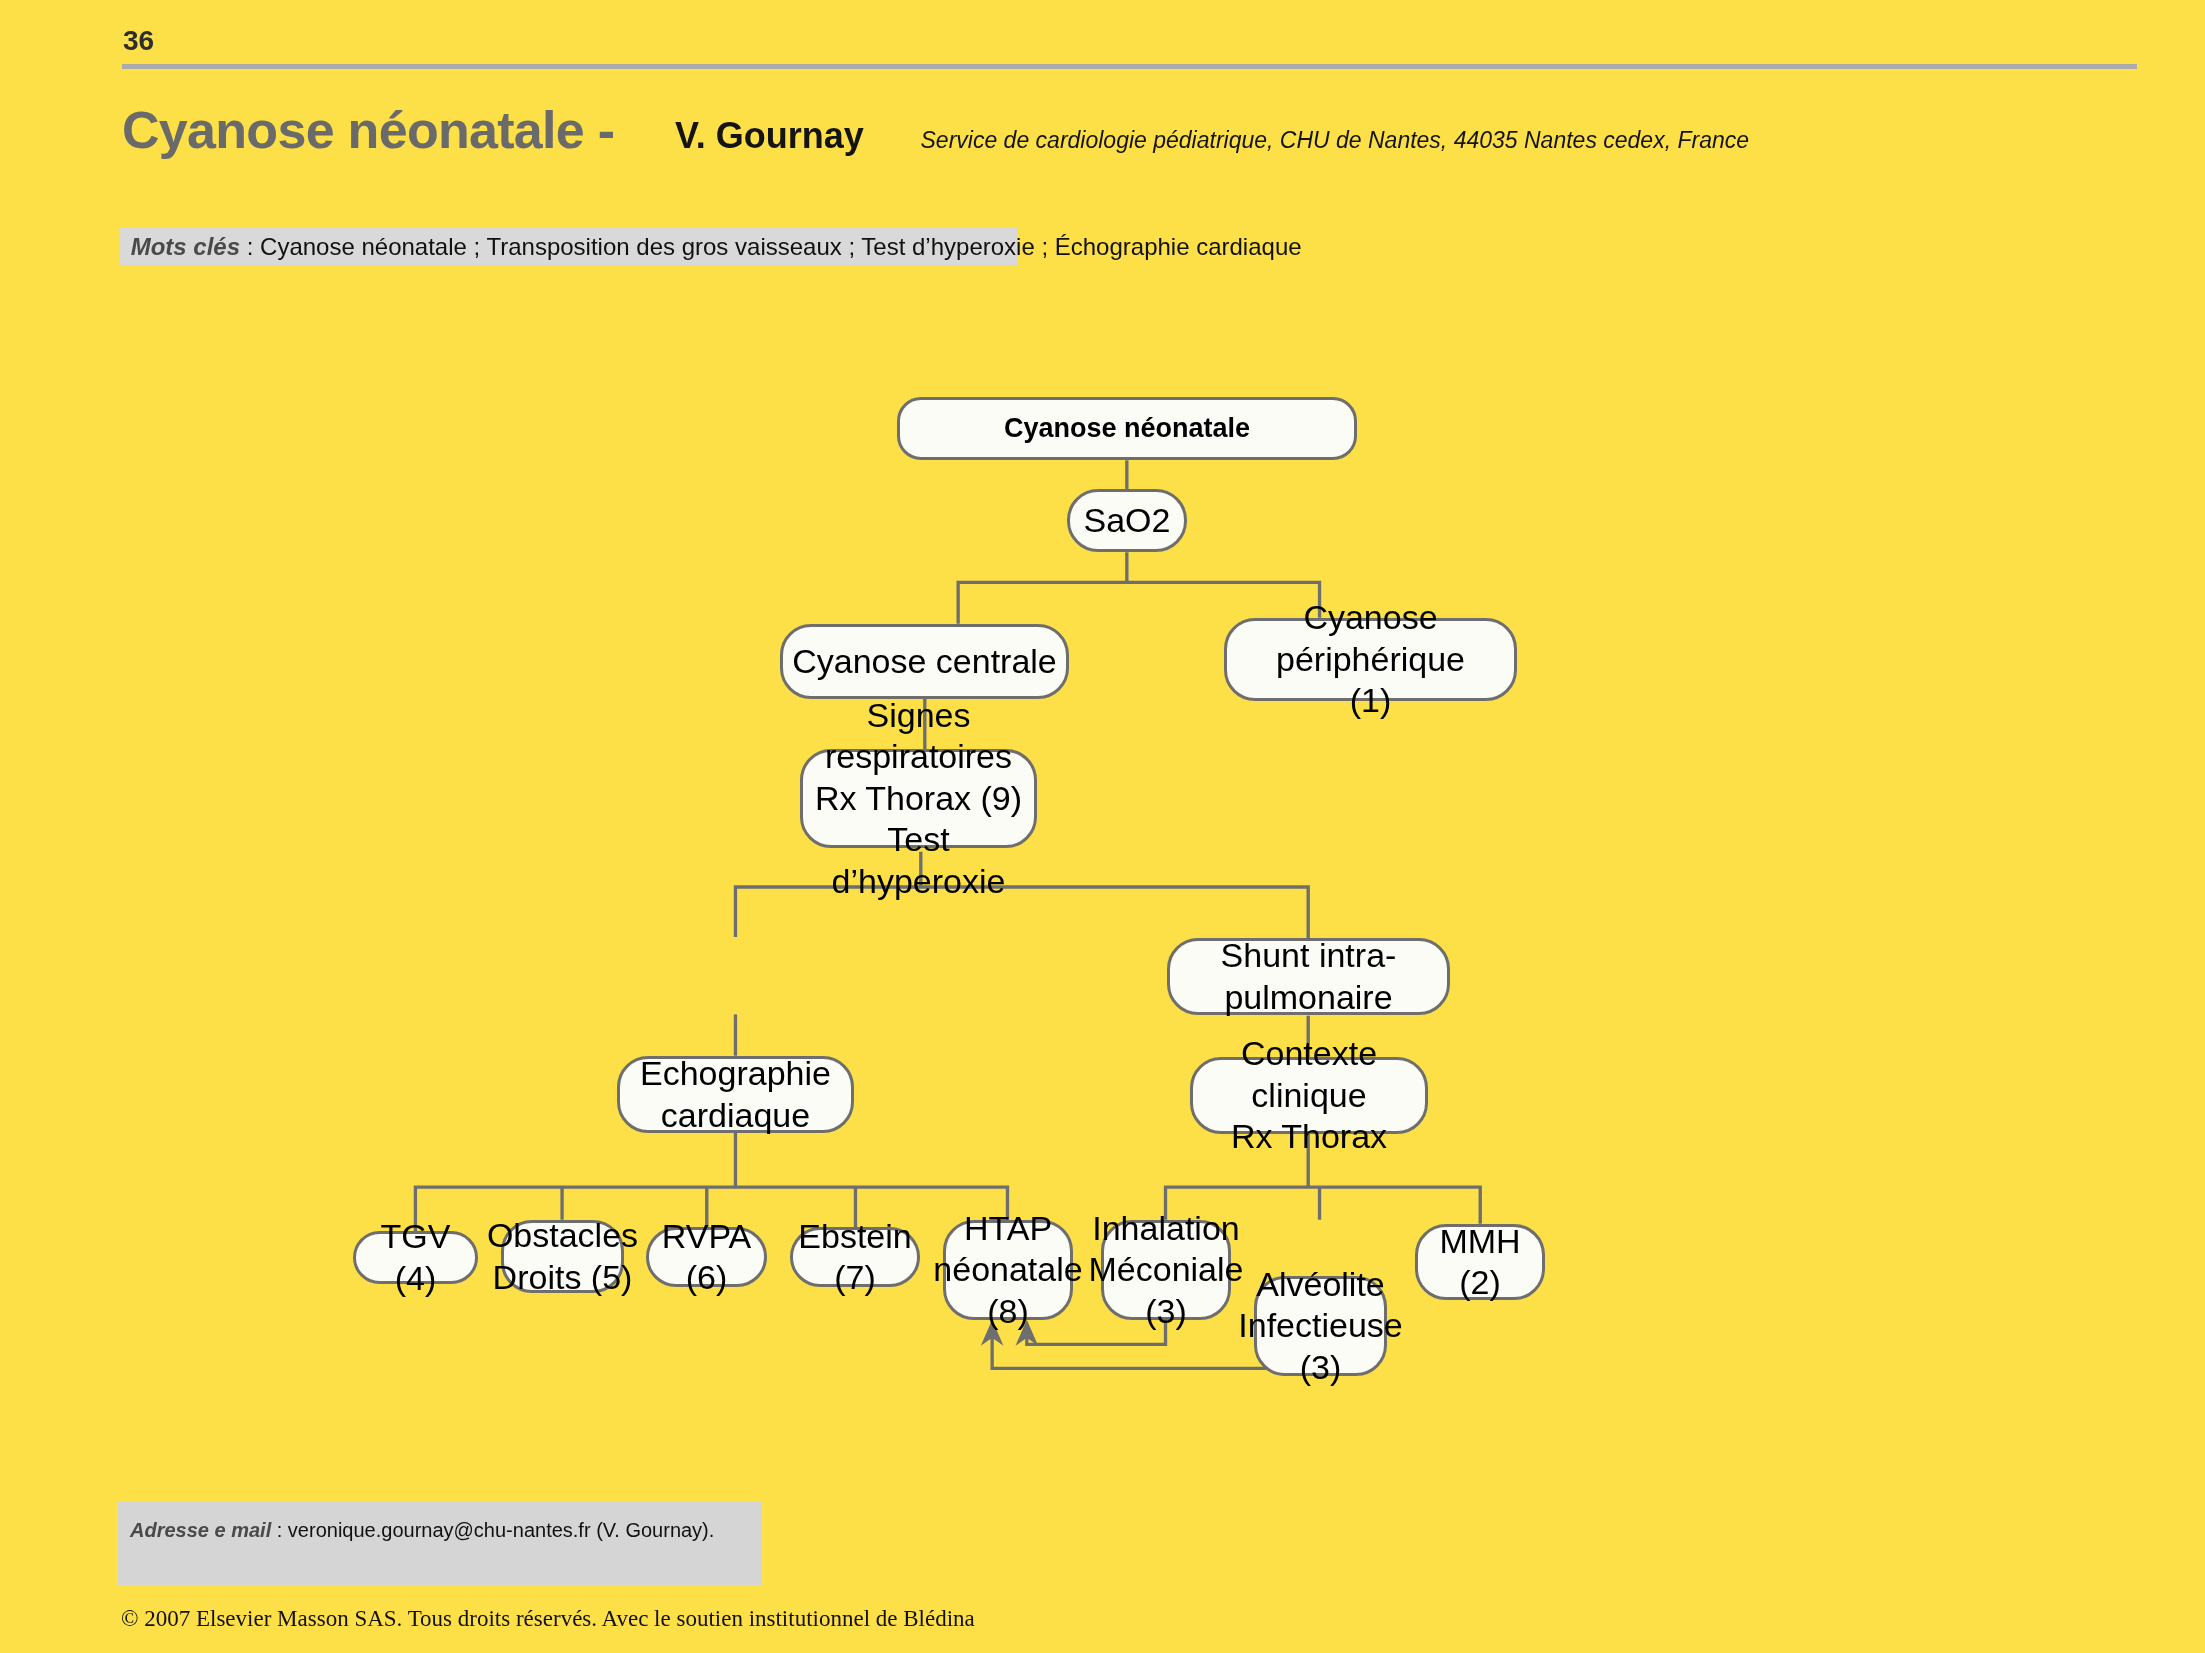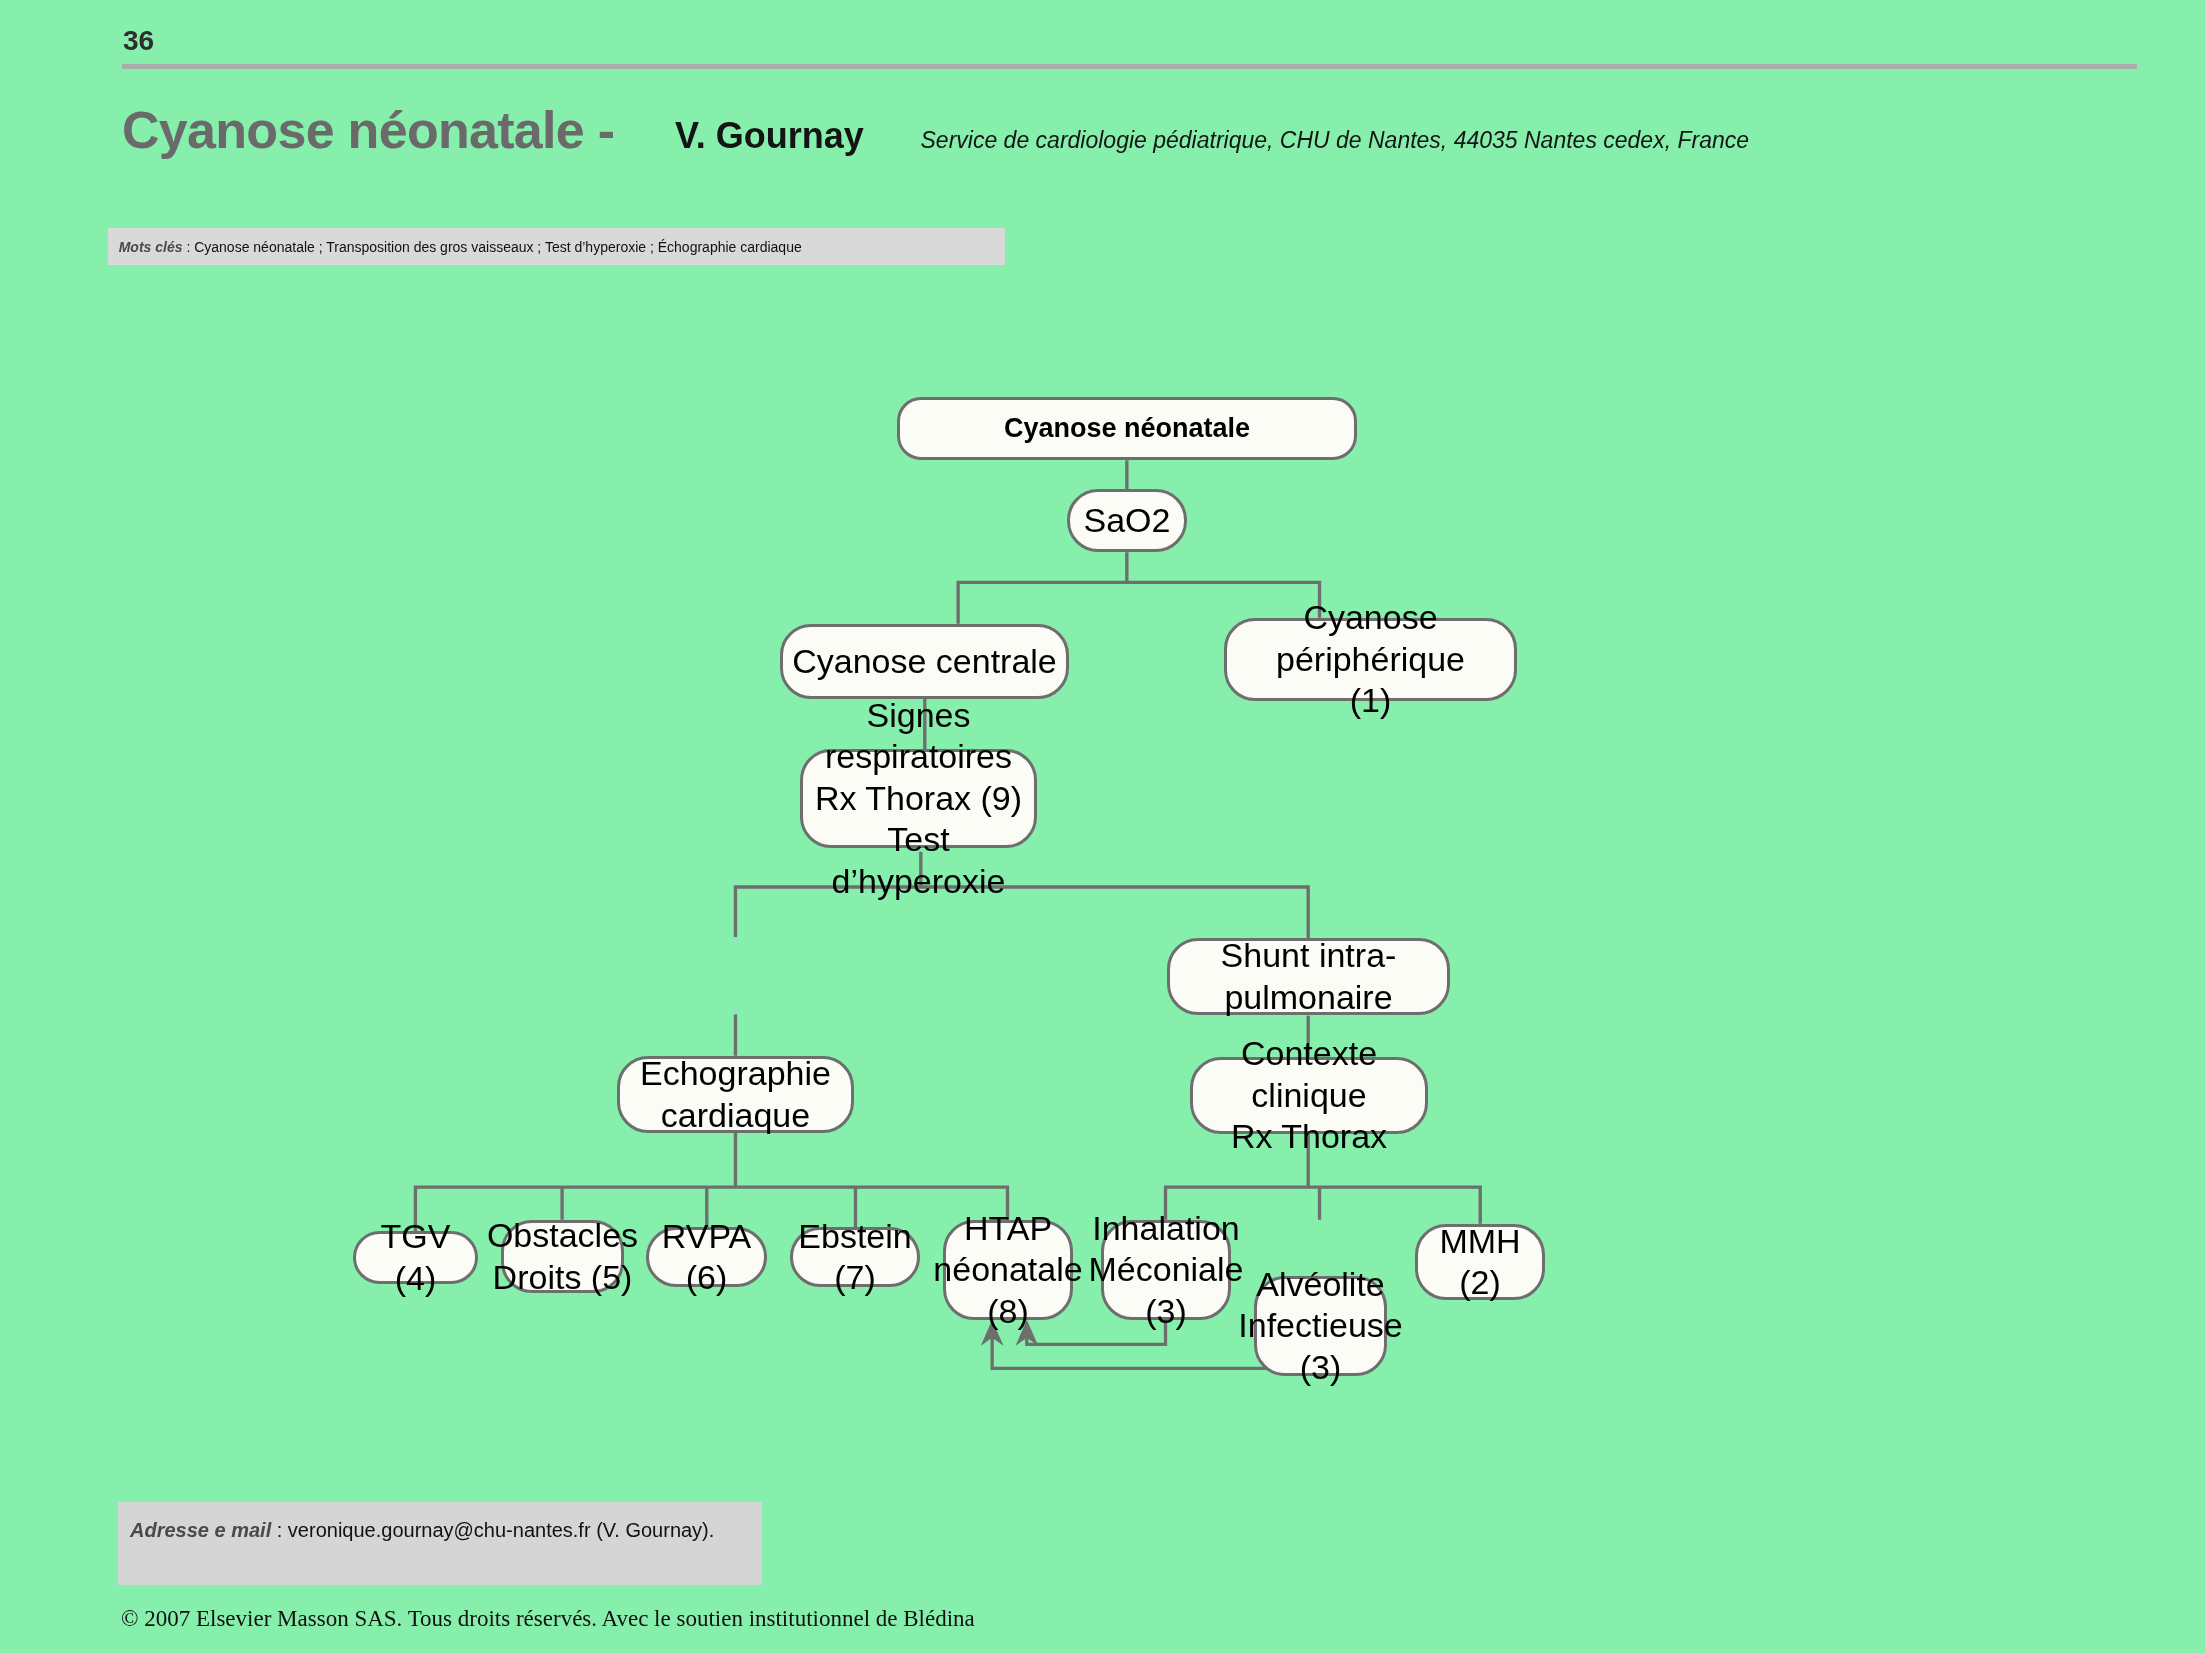--- a/index.html
+++ b/index.html
@@ -1,20 +1,20 @@
 <!DOCTYPE html>
 <html style="font-size:10.7px"><head>
 <meta charset="utf-8">
 <style>
   html, body { margin: 0; padding: 0; background: #ffffff; }
   .page {
     position: relative;
     width: 2205px;
     height: 1654px;
-    background: #86efac;
+    background: #fde047;
     overflow: hidden;
     font-family: "Liberation Sans", sans-serif;
     color: #1a1a1a;
     text-decoration: underline;
   }
 
   
   .page-number {
     position: absolute; left: 123px; top: 25px;
     font-size: 28px; font-weight: 700; color: #2e2e2e;
@@ -35,26 +35,26 @@
     font-size: 36px; font-weight: 700; color: #141414;
     margin-left: 14.7px;
   }
   .article-affiliation {
     font-size: 23px; font-style: italic; color: #141414;
     margin-left: 10.7px;
   }
 
   
   .kw-bar {
-    position: absolute; left: 108px; top: 228px;
+    position: absolute; left: 120px; top: 228px;
     width: 897px; height: 37px;
     background: #d9d9d9;
     display: flex; align-items: center;
     padding-left: 10.7px; box-sizing: border-box;
-    font-size: 14px; white-space: nowrap;
+    font-size: 24px; white-space: nowrap;
   }
   .bar-label { font-style: italic; font-weight: 700; color: #4a4a4a; }
   .bar-text { color: #111111; white-space: pre; }
 
   .email-bar {
     position: absolute; left: 118px; top: 1502px;
     width: 644px; height: 83px;
     background: #d5d5d5;
     padding: 17.3px 0 0 12px; box-sizing: border-box;
     font-size: 20px; white-space: nowrap;

